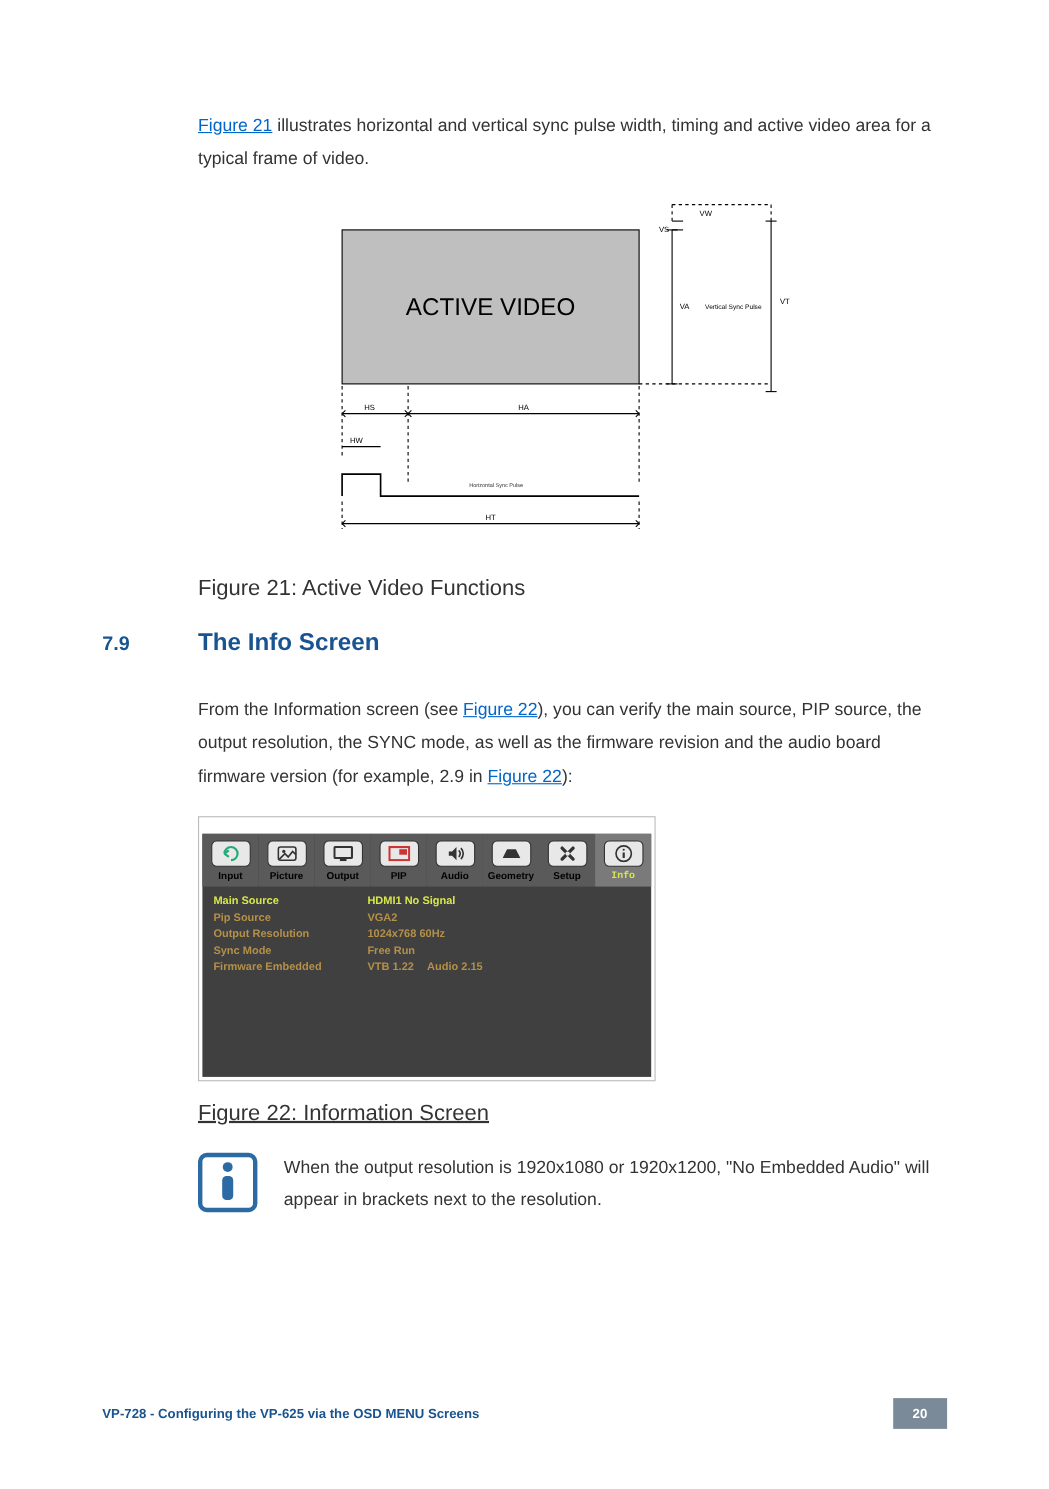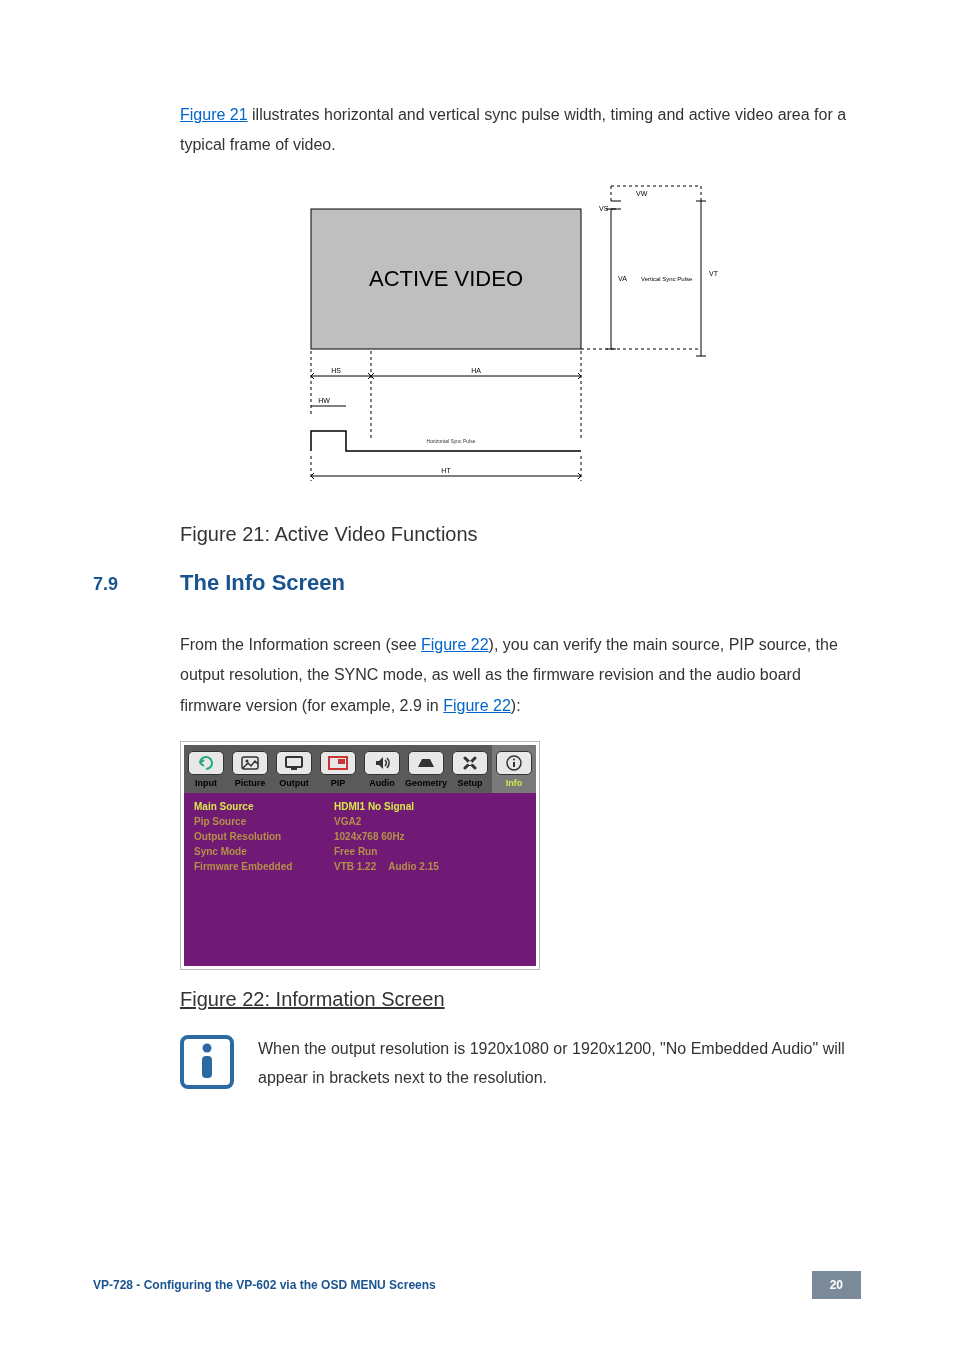--- a/index.html
+++ b/index.html
@@ -78,41 +78,41 @@
       font-weight: bold;
       padding: 7px 18px;
     }
     
     .osd-wrap {
       display: inline-block;
       border: 1px solid #bbb;
       padding: 3px;
       text-align: left;
     }
-    .osd { width: 352px; background: #701a75; }
+    .osd { width: 408px; background: #404040; margin-top: 12px; }
     .osd-tabs { display: flex; }
     .osd-tab {
       flex: 1;
       text-align: center;
       padding: 6px 0 5px 0;
       background: #5a5a5a;
     }
     .osd-ico {
       height: 24px; width: 36px; margin: 0 auto 3px auto;
       border: 1px solid #333; border-radius: 5px;
       background: #e8e8e8;
       display: flex; align-items: center; justify-content: center;
     }
     .osd-tab-lbl {
       font-size: 9px;
       font-weight: bold;
       color: #000;
     }
     .osd-tab.active { background: #7a7a7a; }
-    .osd-tab.active .osd-tab-lbl { color: #d8e84a; }
+    .osd-tab.active .osd-tab-lbl { color: #d8e84a; font-family: Liberation Mono, monospace; }
     .osd-body { padding: 8px 10px 90px 10px; }
     .osd-line { display: flex; margin-bottom: 4px; }
     .osd-key {
       width: 140px;
       font-size: 10px;
       font-weight: bold;
       color: #b49048;
     }
     .osd-key.hl { color: #d8e84a; }
     .osd-val {
@@ -319,15 +319,15 @@
         <circle cx="13" cy="5" r="4.5" fill="#2b6aa2"></circle>
         <rect x="8" y="13" width="10" height="22" rx="4" fill="#2b6aa2"></rect>
       </svg>
     </div>
     <div class="note-text">When the output resolution is 1920x1080 or 1920x1200, "No Embedded Audio" will appear in brackets next to the resolution.</div>
   </div>
 
 </div>
 
 <div class="footer">
-  <div class="footer-title">VP-728 - Configuring the VP-602 via the OSD MENU Screens</div>
+  <div class="footer-title">VP-728 - Configuring the VP-625 via the OSD MENU Screens</div>
   <div class="footer-pagenum">20</div>
 </div>
 
 </body></html>

